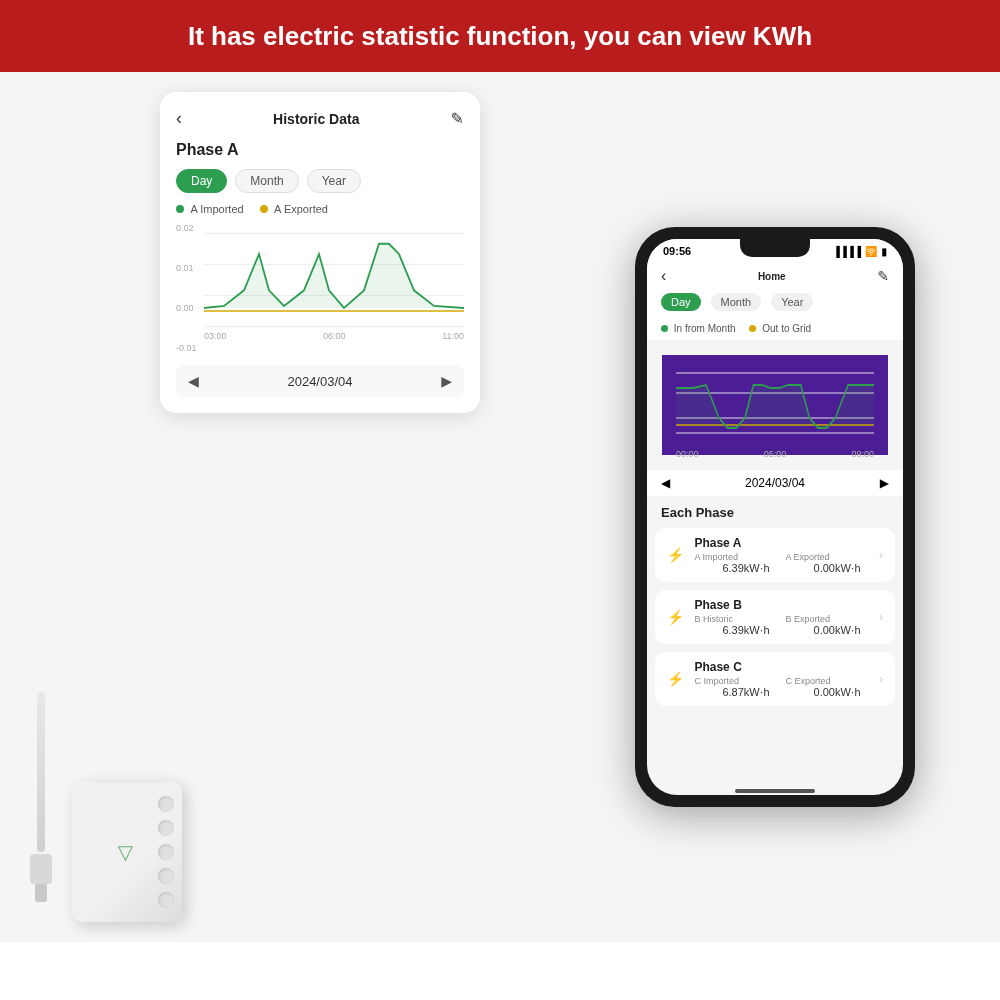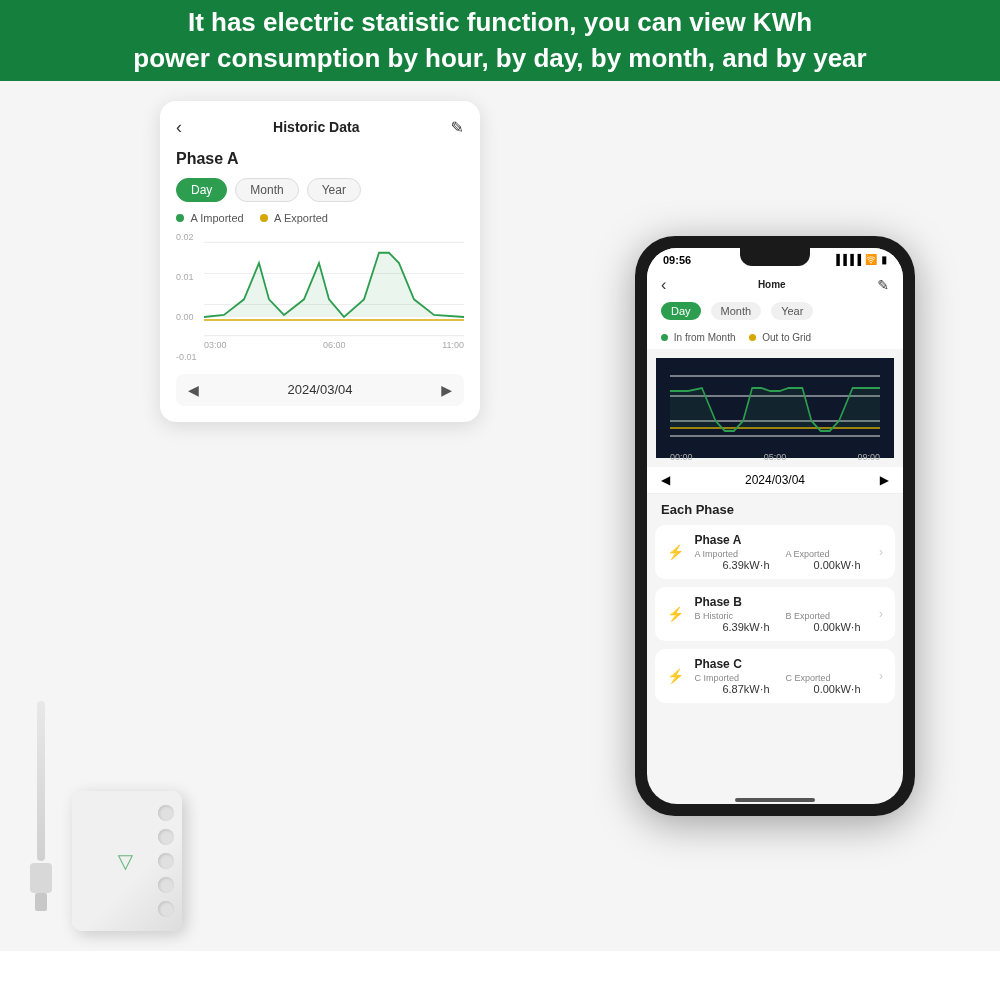--- a/index.html
+++ b/index.html
@@ -7,23 +7,23 @@
       width: 1000px;
       height: 1000px;
       background: #fff;
       font-family: -apple-system, BlinkMacSystemFont, 'Segoe UI', sans-serif;
       overflow: hidden;
       position: relative;
     }
 
     
     .banner {
-      background: #15803d;
+      background: #b91c1c;
       width: 100%;
-      padding: 4px 40px;
+      padding: 18px 40px;
       text-align: center;
     }
     .banner-text {
       color: #fff;
       font-size: 26px;
       font-weight: 700;
       line-height: 1.4;
     }
 
     
@@ -315,22 +315,22 @@
     }
     .phone-legend {
       background: #fff;
       padding: 4px 14px 6px;
       display: flex;
       gap: 14px;
       font-size: 10px;
       color: #555;
     }
     .phone-chart {
-      background: #0f172a;
-      margin: 9px;
+      background: #4c1d95;
+      margin: 15px;
       padding: 8px 14px 4px;
       height: 100px;
     }
     .phone-date-nav {
       background: #fff;
       padding: 6px 14px;
       display: flex;
       align-items: center;
       justify-content: space-between;
       font-size: 12px;
@@ -413,21 +413,20 @@
       background: #555;
       border-radius: 2px;
     }
   </style>
 </head>
 <body>
 
 <div class="banner">
   <div class="banner-text">
     <span>It has electric statistic function, you can view KWh</span><br>
-    <span>power consumption by hour, by day, by month, and by year</span>
   </div>
 </div>
 
 <div class="main-content">
 
   <div class="left-side">
 
     <div class="historic-card">
       <div class="card-header">
         <span class="card-back-btn">‹</span>

